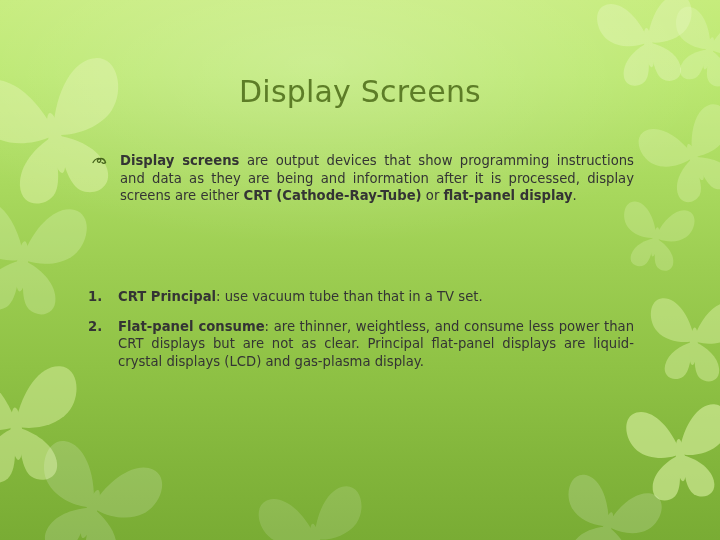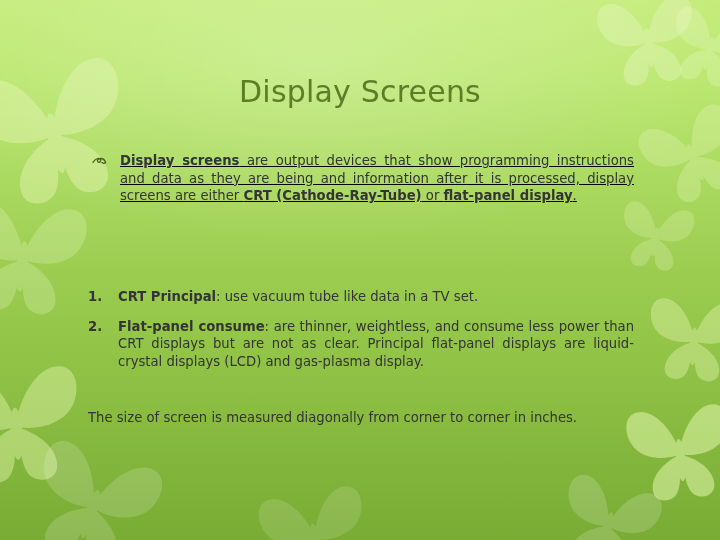--- a/index.html
+++ b/index.html
@@ -78,21 +78,20 @@
     font-size: 13.2px;
     line-height: 17.6px;
     text-align: justify;
     font-family: "DejaVu Sans", sans-serif;
   }
 
   
   #bullet-block {
     position: relative;
     padding-left: 32px;
-    text-decoration: underline;
   }
   #bullet-glyph {
     position: absolute;
     left: 4px;
     top: 1px;
     width: 22px;
     color: #4a6b1e;
     font-size: 13px;
     line-height: 17.6px;
     text-align: left;
@@ -299,31 +298,28 @@
           <span class="b">Display screens</span><span> are output devices that show programming instructions and data as they are being and information after it is processed, display screens are either </span><span class="b">CRT (Cathode-Ray-Tube)</span><span> or </span><span class="b">flat-panel display</span><span>.</span>
         </div>
       </div>
     </div>
 
     <div id="num-list">
 
       <div class="num-item">
         <span class="num">1.</span>
         <div class="para">
-          <span class="b">CRT Principal</span><span>:</span><span> use vacuum tube like data in a TV set.</span>
+          <span class="b">CRT Principal</span><span>:</span><span> use vacuum tube than that in a TV set.</span>
         </div>
       </div>
 
       <div class="num-item">
         <span class="num">2.</span>
         <div class="para">
           <span class="b">Flat-panel consume</span><span>:</span><span> are thinner, weightless, and consume less power than CRT displays but are not as clear. Principal flat-panel displays are liquid-crystal displays (LCD) and gas-plasma display.</span>
         </div>
       </div>
 
     </div>
 
-    <div id="closing">
-      <div class="para">The size of screen is measured diagonally from corner to corner in inches.</div>
-    </div>
 
   </div>
 </div>
 
 </body></html>

